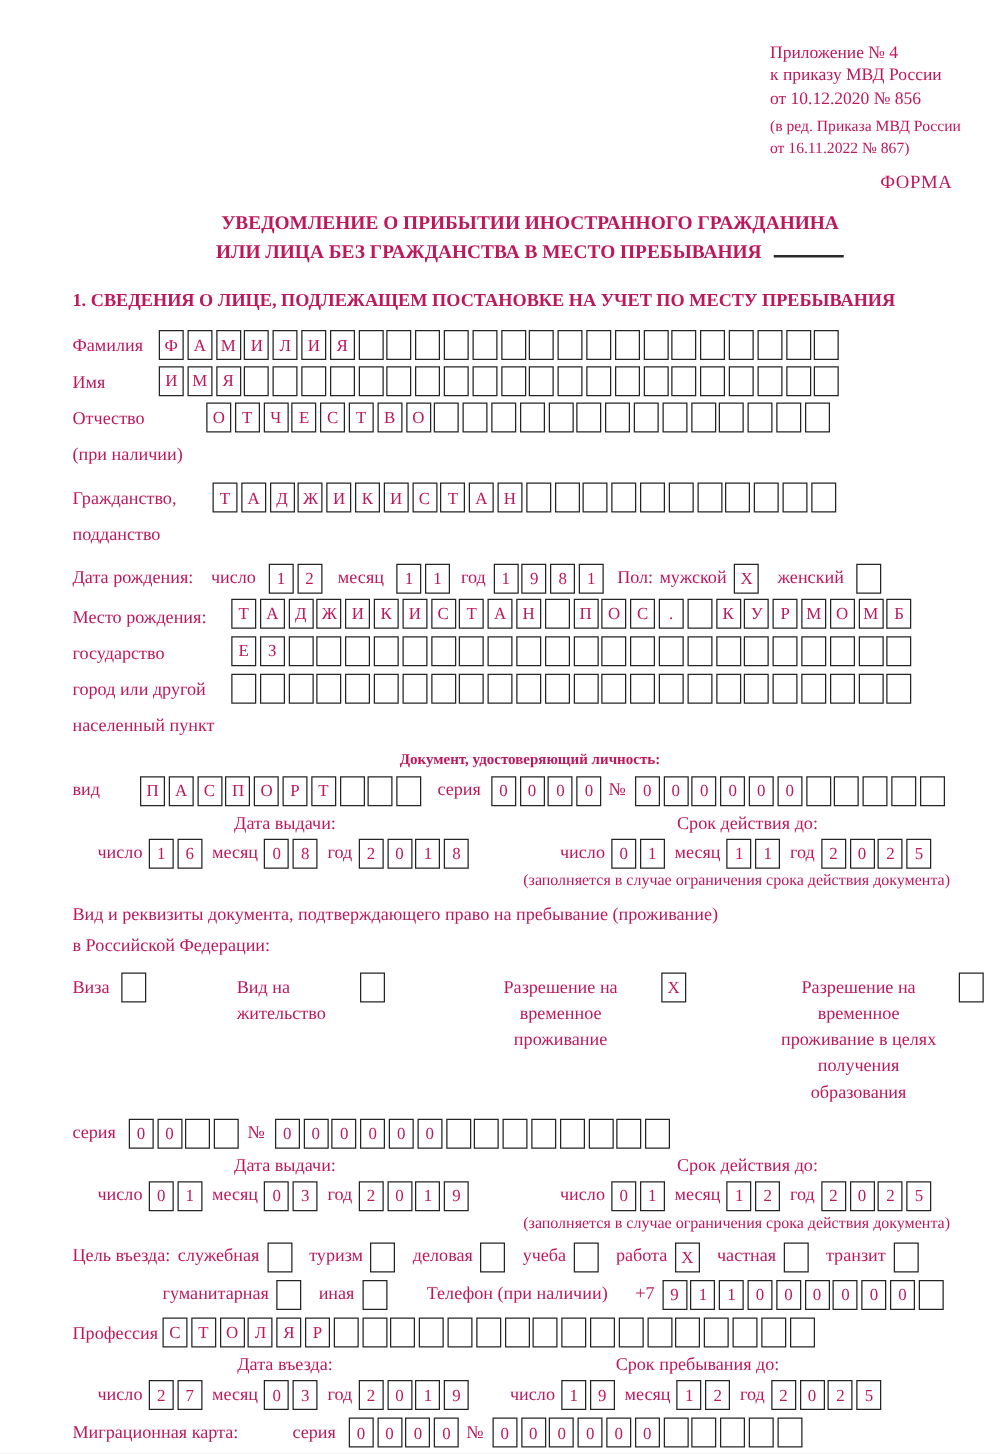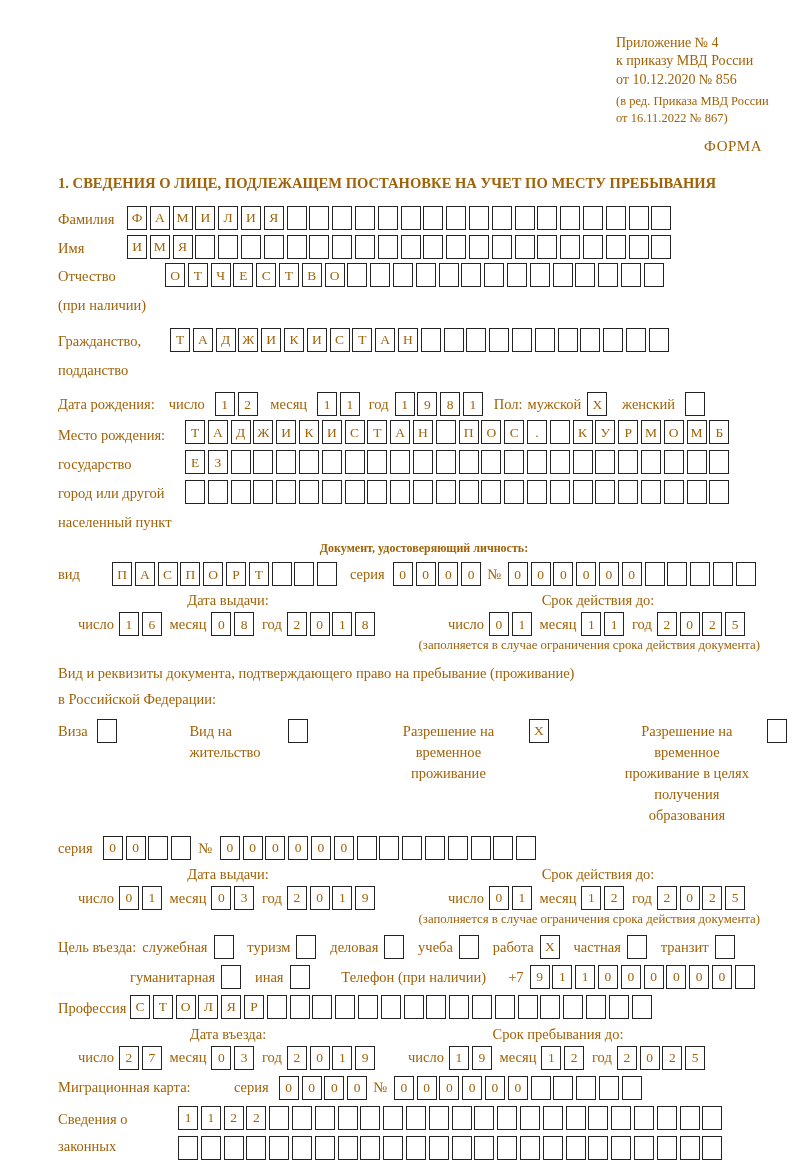--- a/index.html
+++ b/index.html
@@ -1,17 +1,17 @@
 <!DOCTYPE html>
 <html><head>
 <meta charset="utf-8">
 <style>
   html,body{margin:0;padding:0;background:#e8e8e8;}
   .page{
-    width:800px;height:1163px;background:#ffffff;color:#a16207;
+    width:800px;height:1163px;background:#ffffff;color:#be185d;
     font-family:"Liberation Serif","DejaVu Serif",serif;
     box-sizing:border-box;padding:34px 10px 16px 58px;
     overflow:hidden;position:relative;margin:0 auto;
   }
   
   .ref-block{margin-left:558px;font-size:14px;line-height:1.32;}
   .amend{font-size:12.5px;line-height:1.3;margin-top:4px;}
   .form-label{text-align:right;margin-right:28px;font-weight:normal;font-size:15px;margin-top:12px;letter-spacing:.5px;}
   
   .title{text-align:center;font-weight:bold;font-size:15.5px;line-height:1.5;margin-top:12px;}
@@ -66,20 +66,26 @@
     <div>к приказу МВД России</div>
     <div>от 10.12.2020 № 856</div>
     <div class="amend">
       <div>(в ред. Приказа МВД России</div>
       <div>от 16.11.2022 № 867)</div>
     </div>
   </div>
 
   <div class="form-label">ФОРМА</div>
 
+  <div class="title">
+    <div>УВЕДОМЛЕНИЕ О ПРИБЫТИИ ИНОСТРАННОГО ГРАЖДАНИНА</div>
+    <div>
+      <span>ИЛИ ЛИЦА БЕЗ ГРАЖДАНСТВА В МЕСТО ПРЕБЫВАНИЯ</span><span class="blank"></span>
+    </div>
+  </div>
 
   <div class="sec-heading">1. СВЕДЕНИЯ О ЛИЦЕ, ПОДЛЕЖАЩЕМ ПОСТАНОВКЕ НА УЧЕТ ПО МЕСТУ ПРЕБЫВАНИЯ</div>
 
   <div class="frow">
     <div class="lbl w69">Фамилия</div>
     <div class="boxrow">
         <span class="box">Ф</span>
         <span class="box">А</span>
         <span class="box">М</span>
         <span class="box">И</span>

